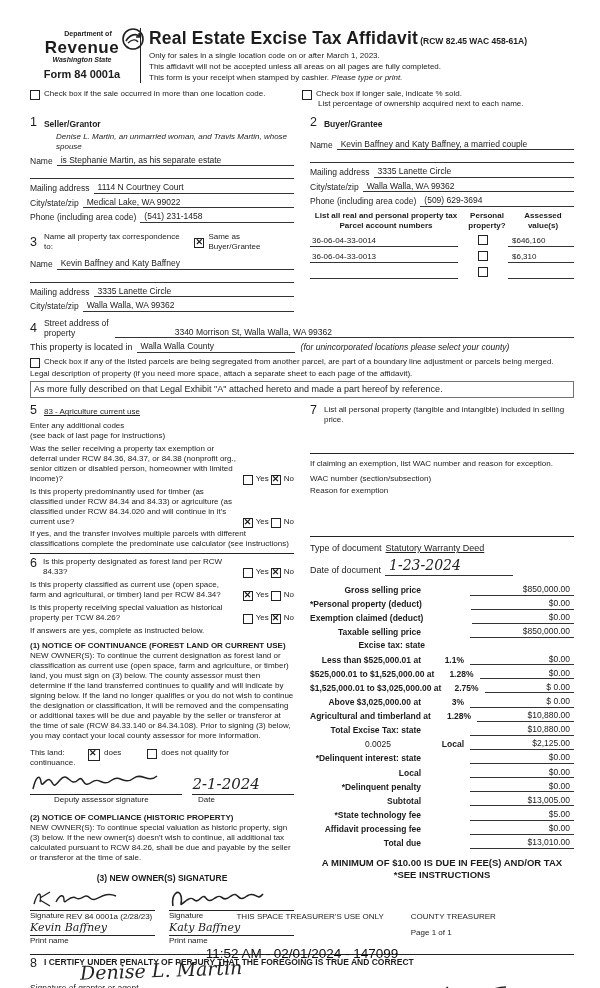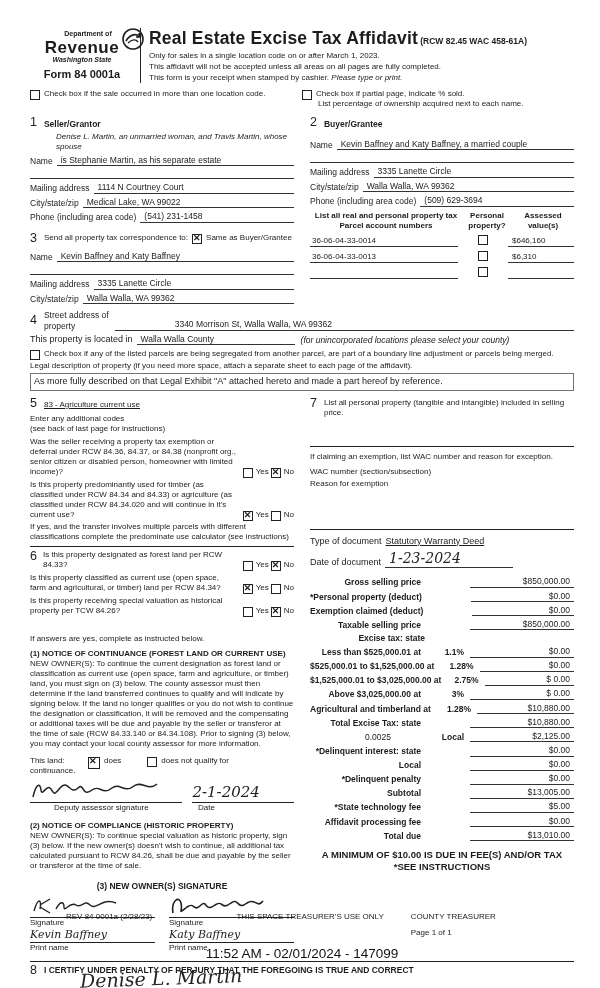--- a/index.html
+++ b/index.html
@@ -106,21 +106,21 @@
   </div>
 
   <div class="cbrow">
     <div class="half">
       <span class="cb"></span>
       <span>Check box if the sale occurred in more than one location code.</span>
     </div>
     <div class="half">
       <span class="cb"></span>
       <div>
-        <div>Check box if partial page, indicate % sold.</div>
+        <div>Check box if longer sale, indicate % sold.</div>
         <div class="indent">List percentage of ownership acquired next to each name.</div>
       </div>
     </div>
   </div>
 
   <div class="twocol">
     <div class="col left">
       <div class="sechead">
           <span class="secnum">1</span>
         <span class="sectitle">Seller/Grantor</span>
@@ -139,21 +139,21 @@
           <span class="lbl">City/state/zip</span>
         <span class="fill">Medical Lake, WA 99022</span>
         </div>
       <div class="row">
           <span class="lbl">Phone (including area code)</span>
         <span class="fill">(541) 231-1458</span>
         </div>
 
       <div class="sechead" style="margin-top:9px;align-items:center;">
         <span class="secnum">3</span>
-        <span style="padding-top:0;">Send all property tax correspondence to:</span>
+        <span style="padding-top:0;">Name all property tax correspondence to:</span>
         <span class="cb checked" style="margin-left:4px;"></span>
         <span>Same as Buyer/Grantee</span>
       </div>
       <div class="row" style="margin-top:6px;">
           <span class="lbl">Name</span>
         <span class="fill">Kevin Baffney and Katy Baffney</span>
         </div>
       <div class="blankline"></div>
       <div class="row">
           <span class="lbl">Mailing address</span>
@@ -296,21 +296,21 @@
       </div>
       <div class="q">
         <span class="qt">Is this property receiving special valuation as historical property per TCW 84.26?</span>
         <span class="yn">
           <span class="cb"></span>
             <span>Yes</span>
           <span class="cb checked"></span>
             <span>No</span>
         </span>
       </div>
-      <div style="margin-top:18px;">If answers are yes, complete as instructed below.</div>
+      <div style="margin-top:3px;">If answers are yes, complete as instructed below.</div>
 
       <div class="ntitle">(1) NOTICE OF CONTINUANCE (FOREST LAND OR CURRENT USE)</div>
       <div>NEW OWNER(S): To continue the current designation as forest land or classification as current use (open space, farm and agriculture, or timber) land, you must sign on (3) below. The county assessor must then determine if the land transferred continues to qualify and will indicate by signing below. If the land no longer qualifies or you do not wish to continue the designation or classification, it will be removed and the compensating or additional taxes will be due and payable by the seller or transferor at the time of sale (RCW 84.33.140 or 84.34.108). Prior to signing (3) below, you may contact your local county assessor for more information.</div>
 
       <div style="display:flex;margin-top:7px;align-items:flex-start;">
         <span style="width:58px;"><span>This land:</span><br><span>continuance.</span></span>
         <span class="cb checked" style="width:10px;height:10px;"></span>
         <span style="padding-right:26px;">does</span>
         <span class="cb"></span>
         <span>does not qualify for</span>

